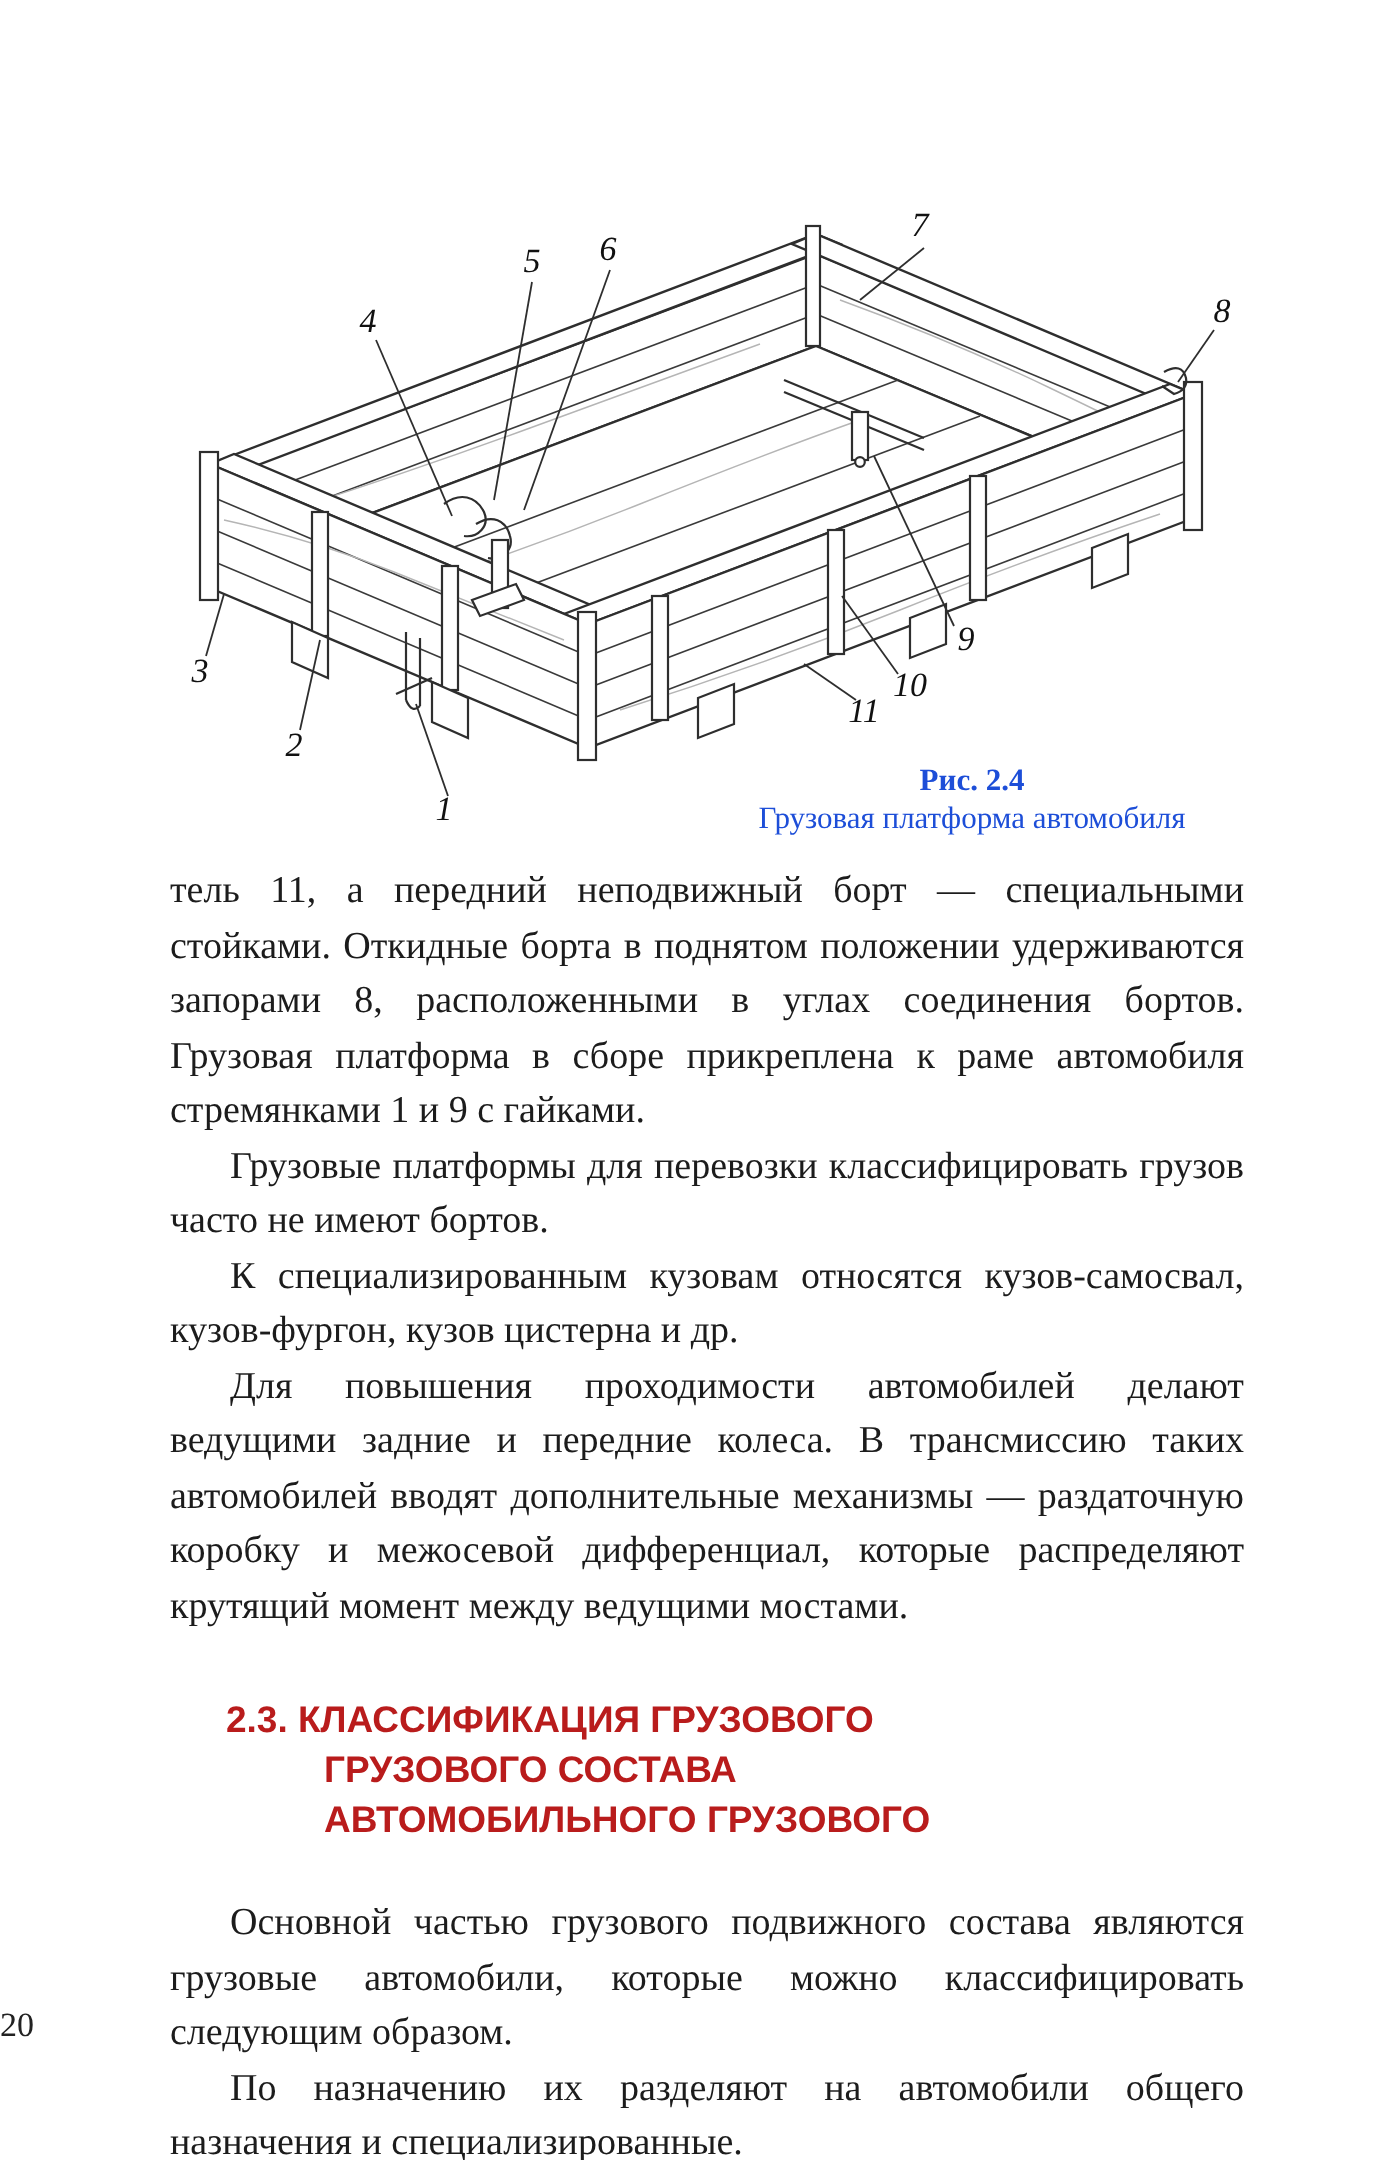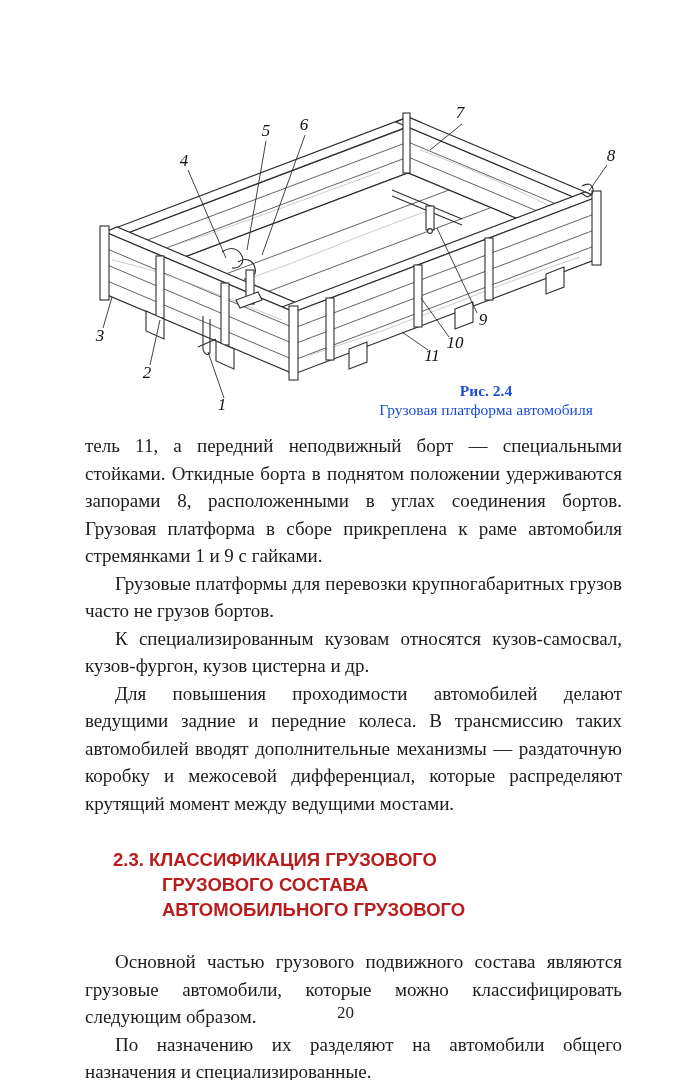--- a/index.html
+++ b/index.html
@@ -37,21 +37,21 @@
     font-family:"Liberation Sans", sans-serif;
     font-weight:bold;
     font-size:18.5px;line-height:25px;
     text-align:left;
     color:#b91c1c;
   }
   .section-heading .h-line2{padding-left:49px;}
   .page-number{
     position:absolute;
     left:0;right:0;top:1003px;
-    text-align:center;
+    text-align:left;
     font-size:17px;color:#222;
   }
   
   .ln{stroke:#2e2e2e;stroke-width:1.1;fill:none;}
   .face{fill:#ffffff;stroke:#2e2e2e;stroke-width:1.2;}
   .plank{stroke:#3a3a3a;stroke-width:0.8;fill:none;}
   .grain{stroke:#b5b5b5;stroke-width:0.7;fill:none;}
   .leader{stroke:#2e2e2e;stroke-width:0.9;fill:none;}
   .hw{fill:#ffffff;stroke:#2e2e2e;stroke-width:1.1;}
   .callout{font-family:"Liberation Serif",serif;font-style:italic;font-size:17px;fill:#111;}
@@ -167,21 +167,21 @@
     </svg>
   </div>
 
   <div class="fig-caption">
     <div class="cap-label">Рис. 2.4</div>
     <div class="cap-title">Грузовая платформа автомобиля</div>
   </div>
 
   <div class="body-text">
     <p class="no-indent">тель 11, а передний неподвижный борт — специальными стойками. Откидные борта в поднятом положении удерживаются запорами 8, расположенными в углах соединения бортов. Грузовая платформа в сборе прикреплена к раме автомобиля стремянками 1 и 9 с гайками.</p>
-    <p>Грузовые платформы для перевозки крупногабаритных грузов часто не грузов бортов.</p>
+    <p>Грузовые платформы для перевозки классифицировать грузов часто не имеют бортов.</p>
     <p>К специализированным кузовам относятся кузов-самосвал, кузов-фургон, кузов цистерна и др.</p>
     <p>Для повышения проходимости автомобилей делают ведущими задние и передние колеса. В трансмиссию таких автомобилей вводят дополнительные механизмы — раздаточную коробку и межосевой дифференциал, которые распределяют крутящий момент между ведущими мостами.</p>
 
     <div class="section-heading">
       <div class="h-line1">2.3. КЛАССИФИКАЦИЯ ГРУЗОВОГО</div>
       <div class="h-line2">ГРУЗОВОГО СОСТАВА</div>
       <div class="h-line2">АВТОМОБИЛЬНОГО ГРУЗОВОГО</div>
     </div>
 
     <p>Основной частью грузового подвижного состава являются грузовые автомобили, которые можно классифицировать следующим образом.</p>

